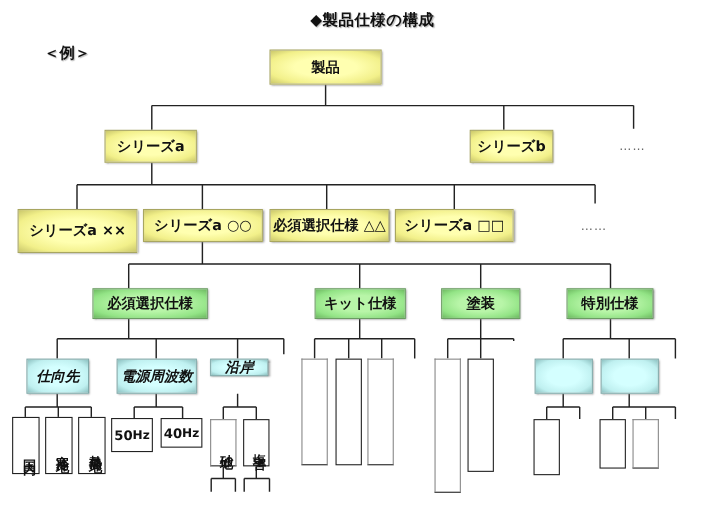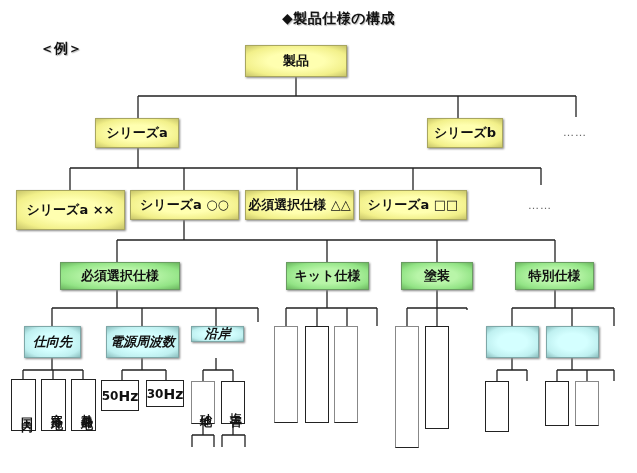--- a/index.html
+++ b/index.html
@@ -15,21 +15,21 @@
   .yellow { background:radial-gradient(ellipse at center, #ffffb0 40%, #f2f08a 75%, #c9c66a 100%);
             border:1px solid #a8a660; box-shadow:1px 1px 2px #888; }
   .green  { background:radial-gradient(ellipse at center, #b8f5a8 40%, #93e486 75%, #6cb860 100%);
             border:1px solid #6a9c62; box-shadow:1px 1px 2px #888; }
   .cyan   { background:radial-gradient(ellipse at center, #d4ffff 40%, #bff0f0 75%, #8cc0c0 100%);
             border:1px solid #7ea8a8; box-shadow:1px 1px 2px #888;font-style:italic; }
   .white  { background:#fff; border:1.5px solid #222; }
   .whiteg { background:#fff; border:1.5px solid #888; border-bottom-color:#222; }
   .vert { writing-mode:vertical-rl; text-orientation:upright; font-size:12px; letter-spacing:2px;
           align-items:flex-start; padding-top:10px; justify-content:center; }
-  .hz small { font-size:14px; }
+  .hz small { font-size:11px; }
   .dots { position:absolute; font-size:11px; color:#666; letter-spacing:1px; }
 </style>
 </head>
 <body>
 
 <svg id="lines" xmlns="http://www.w3.org/2000/svg">
   <g stroke="#222" stroke-width="1.3" fill="none">
 
     <path d="M296 77 V96 M138 96 H576 M138 96 V118 M458 96 V118 M576 96 V117"></path>
 
@@ -67,42 +67,42 @@
 <div class="box yellow" style="left:95px;top:118px;width:84px;height:30px;">シリーズa</div>
 <div class="box yellow" style="left:427px;top:118px;width:76px;height:30px;">シリーズb</div>
 <div class="dots" style="left:563px;top:126px;">……</div>
 
 <div class="box yellow" style="left:16px;top:190px;width:109px;height:40px;">シリーズa ××</div>
 <div class="box yellow" style="left:130px;top:190px;width:109px;height:30px;">シリーズa ○○</div>
 <div class="box yellow" style="left:245px;top:190px;width:109px;height:30px;">必須選択仕様 △△</div>
 <div class="box yellow" style="left:359px;top:190px;width:108px;height:30px;">シリーズa □□</div>
 <div class="dots" style="left:528px;top:199px;">……</div>
 
-<div class="box green" style="left:60px;top:262px;width:120px;height:28px;">必須選択仕様</div>
+<div class="box green" style="left:84px;top:262px;width:105px;height:28px;">必須選択仕様</div>
 <div class="box green" style="left:286px;top:262px;width:83px;height:28px;">キット仕様</div>
 <div class="box green" style="left:401px;top:262px;width:72px;height:28px;">塗装</div>
 <div class="box green" style="left:515px;top:262px;width:79px;height:28px;">特別仕様</div>
 
 <div class="box cyan" style="left:24px;top:326px;width:57px;height:32px;">仕向先</div>
 <div class="box cyan" style="left:106px;top:326px;width:73px;height:32px;">電源周波数</div>
 <div class="box cyan" style="left:191px;top:326px;width:53px;height:16px;">沿岸</div>
 
 <div class="box cyan" style="left:486px;top:326px;width:53px;height:32px;"></div>
 <div class="box cyan" style="left:546px;top:326px;width:53px;height:32px;"></div>
 
 <div class="box white vert" style="left:11px;top:379px;width:25px;height:52px;">国内</div>
 <div class="box white vert" style="left:41px;top:379px;width:25px;height:52px;padding-top:3px;">寒冷地</div>
 <div class="box white vert" style="left:71px;top:379px;width:25px;height:52px;padding-top:3px;">熱暑地</div>
 
 <div class="box white hz" style="left:101px;top:380px;width:38px;height:31px;font-size:12px;">
   <span>50</span>
     <small>Hz</small>
 </div>
 <div class="box white hz" style="left:146px;top:380px;width:38px;height:27px;font-size:12px;">
-  <span>30</span>
+  <span>40</span>
     <small>Hz</small>
 </div>
 
 <div class="box whiteg vert" style="left:191px;top:381px;width:24px;height:43px;padding-top:5px;">砂地</div>
 <div class="box white vert" style="left:221px;top:381px;width:24px;height:43px;padding-top:5px;">塩害</div>
 
 <div class="box whiteg" style="left:274px;top:326px;width:24px;height:97px;"></div>
 <div class="box white" style="left:305px;top:326px;width:24px;height:97px;"></div>
 <div class="box whiteg" style="left:334px;top:326px;width:24px;height:97px;"></div>
 

